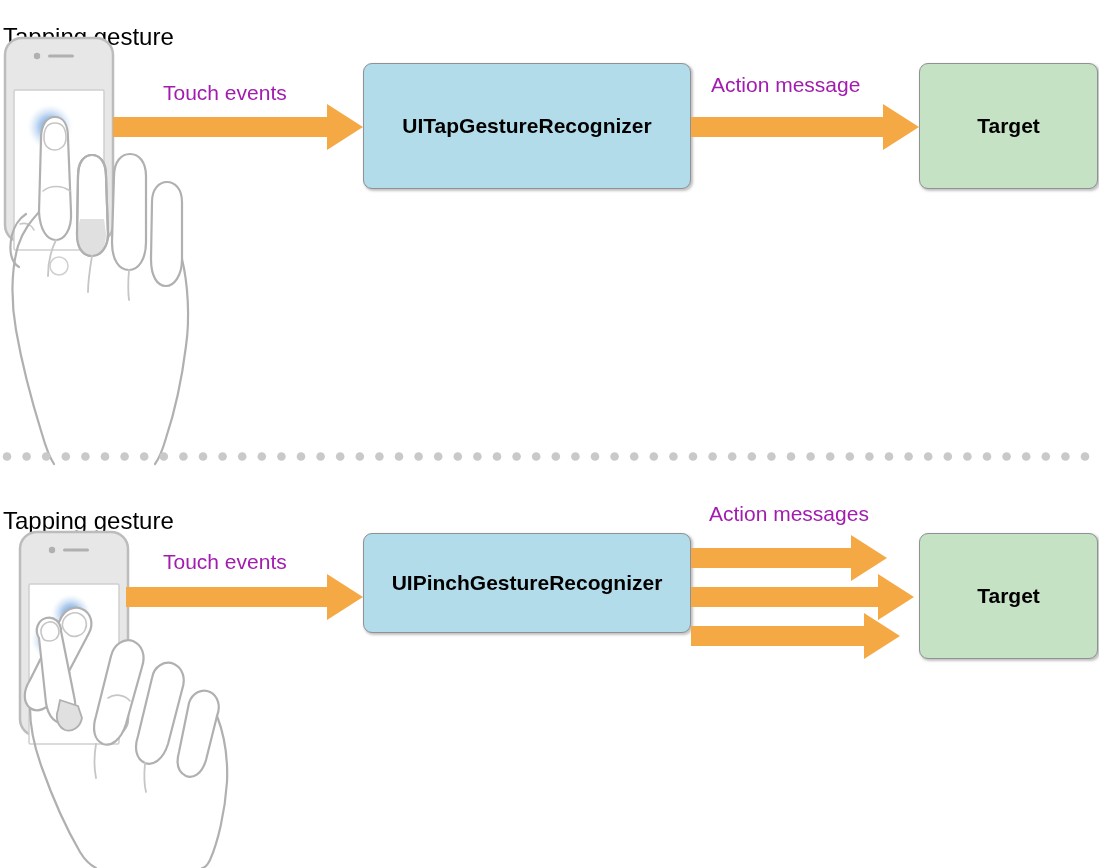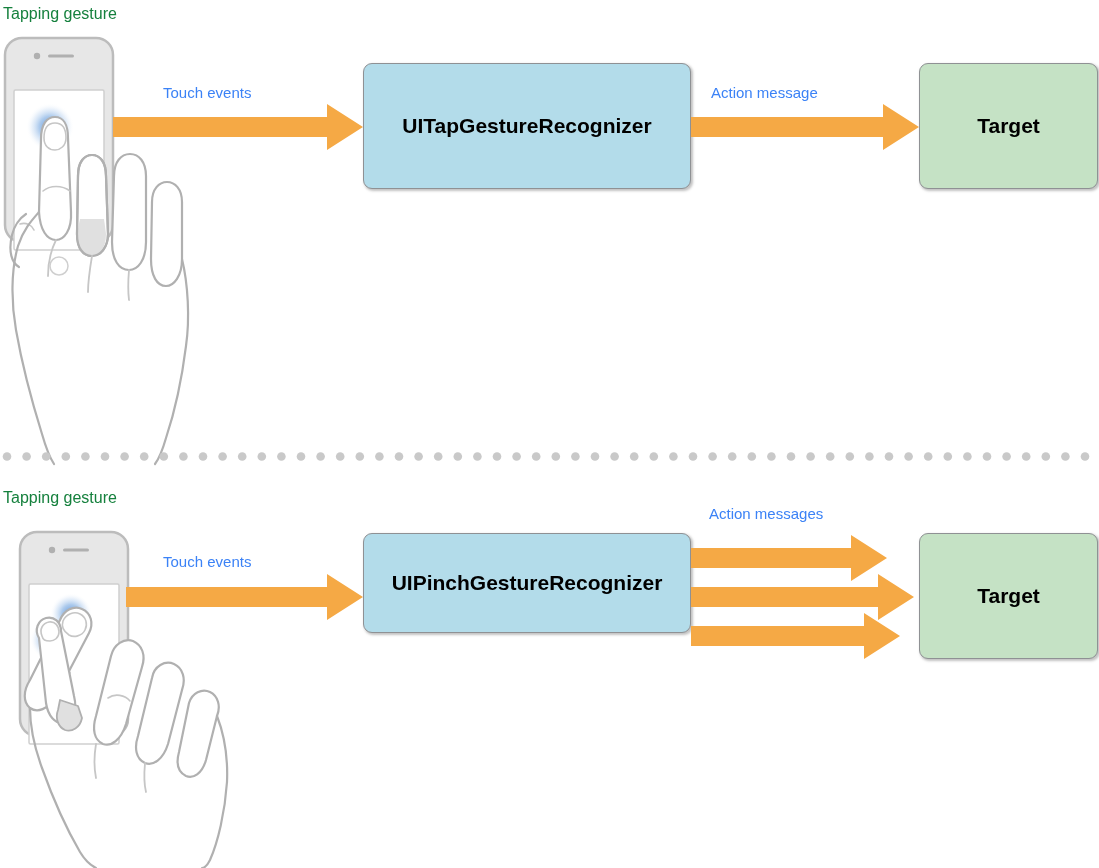--- a/index.html
+++ b/index.html
@@ -16,37 +16,38 @@
     color: #000000;
   }
   .stage {
     position: absolute;
     left: 0; top: 0;
     width: 1099px;
     height: 868px;
   }
   .section-title {
     position: absolute;
-    font-size: 16px;
+    font-size: 24px;
     line-height: 24px;
-    color: #15803d;
+    color: #000000;
     white-space: nowrap;
+    margin-top: 23px;
   }
   #tap-title  { left: 3px;  top: 2px; }
   #pinch-title{ left: 3px;  top: 486px; }
 
   .arrow-label {
     position: absolute;
-    font-size: 15px;
+    font-size: 21px;
     line-height: 24px;
     white-space: nowrap;
-    color: #3b82f6;
+    color: #a21caf;
   }
   #tap-touch-label     { left: 163px; top: 81px; }
-  #tap-action-label    { left: 711px; top: 81px; text-align: center; }
+  #tap-action-label    { left: 711px; top: 73px; text-align: center; }
   #pinch-touch-label   { left: 163px; top: 550px; }
   #pinch-action-label  { left: 709px; top: 502px; }
 
   .node-box {
     position: absolute;
     box-sizing: border-box;
     border: 1px solid #8f9194;
     border-radius: 9px;
     display: flex;
     align-items: center;

